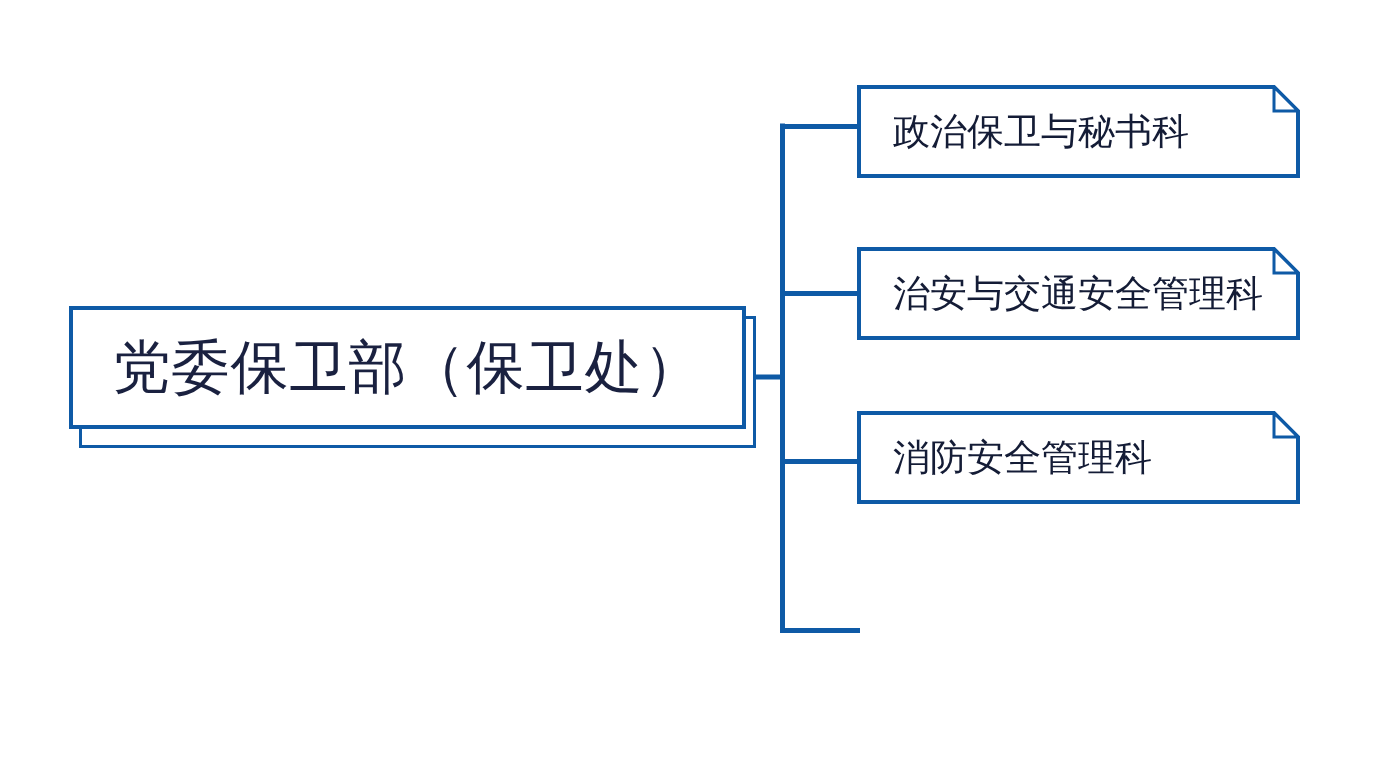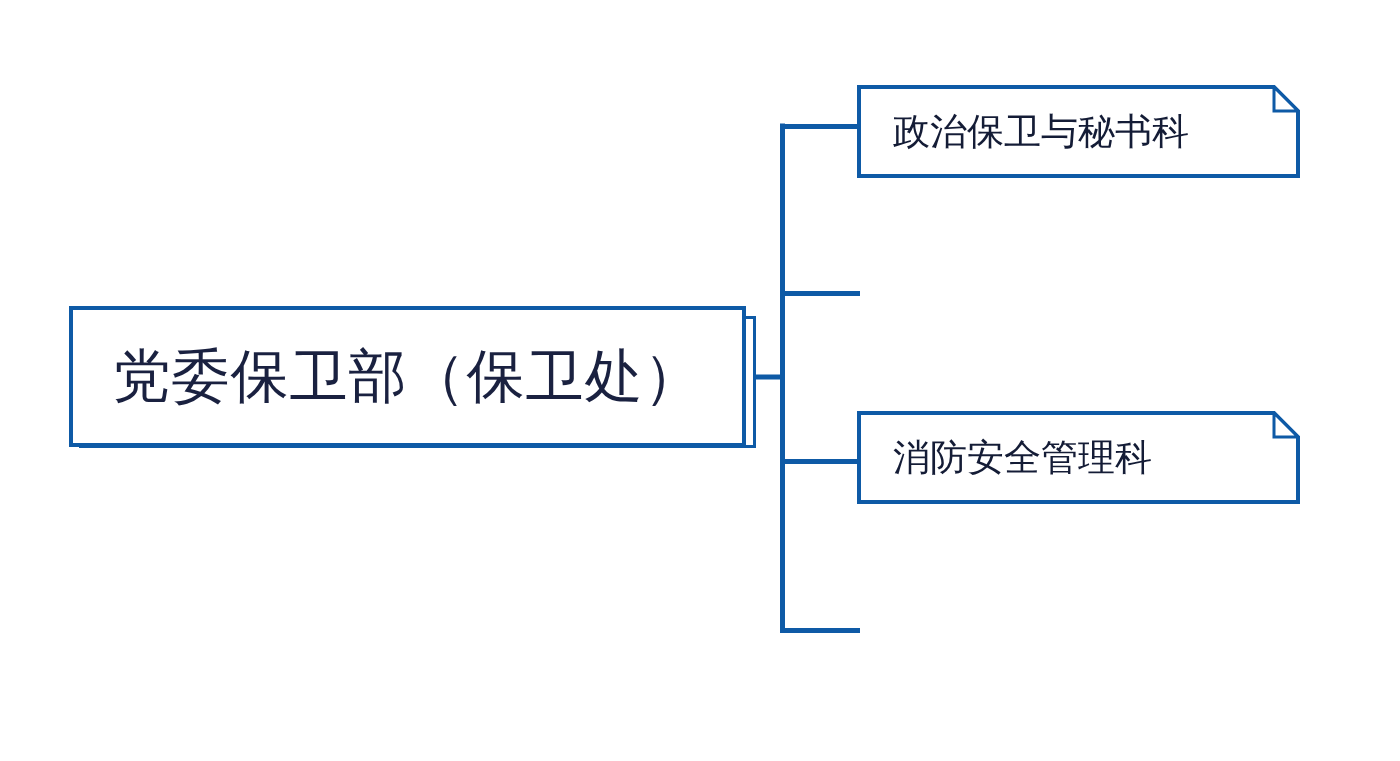--- a/index.html
+++ b/index.html
@@ -35,21 +35,21 @@
     position: absolute;
     left: 79px; top: 316px;
     width: 677px; height: 132px;
     background: #fff;
     border: 3px solid var(--line);
     z-index: 2;
   }
   .root-node {
     position: absolute;
     left: 69px; top: 306px;
-    width: 677px; height: 141px;
+    width: 677px; height: 123px;
     background: #fff;
     border: 4px solid var(--line);
     z-index: 3;
     display: flex;
     align-items: center;
     justify-content: center;
   }
   .root-label {
     font-size: 58px;
     color: var(--root-text);
@@ -115,20 +115,27 @@
   </div>
 
   <div class="child-node pos-child-0">
     <svg viewBox="0 0 443 93">
       <path class="note-outline" d="M2,2 H417 L441,26 V91 H2 Z"></path>
       <path class="note-flap" d="M417,2 L441,26 H417 Z"></path>
     </svg>
     <span class="child-label">政治保卫与秘书科</span>
   </div>
 
+  <div class="child-node pos-child-1">
+    <svg viewBox="0 0 443 93">
+      <path class="note-outline" d="M2,2 H417 L441,26 V91 H2 Z"></path>
+      <path class="note-flap" d="M417,2 L441,26 H417 Z"></path>
+    </svg>
+    <span class="child-label">治安与交通安全管理科</span>
+  </div>
 
   <div class="child-node pos-child-2">
     <svg viewBox="0 0 443 93">
       <path class="note-outline" d="M2,2 H417 L441,26 V91 H2 Z"></path>
       <path class="note-flap" d="M417,2 L441,26 H417 Z"></path>
     </svg>
     <span class="child-label">消防安全管理科</span>
   </div>
 
 

